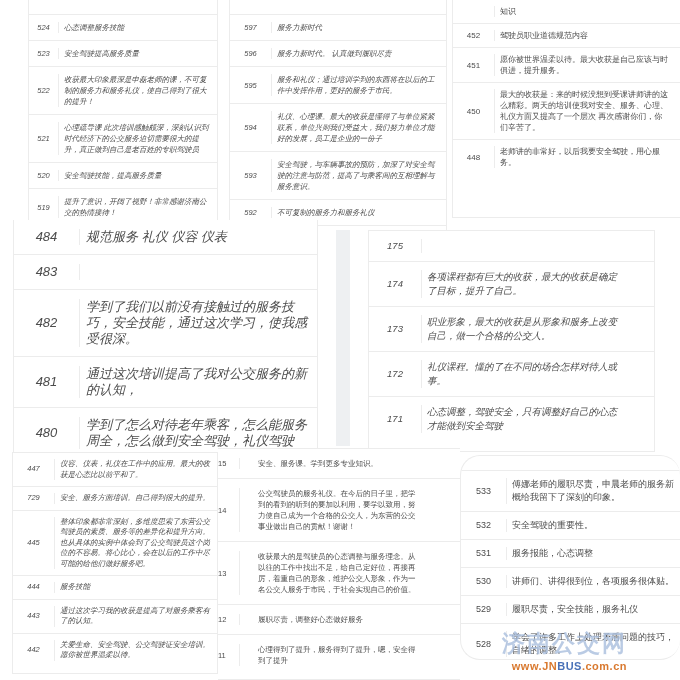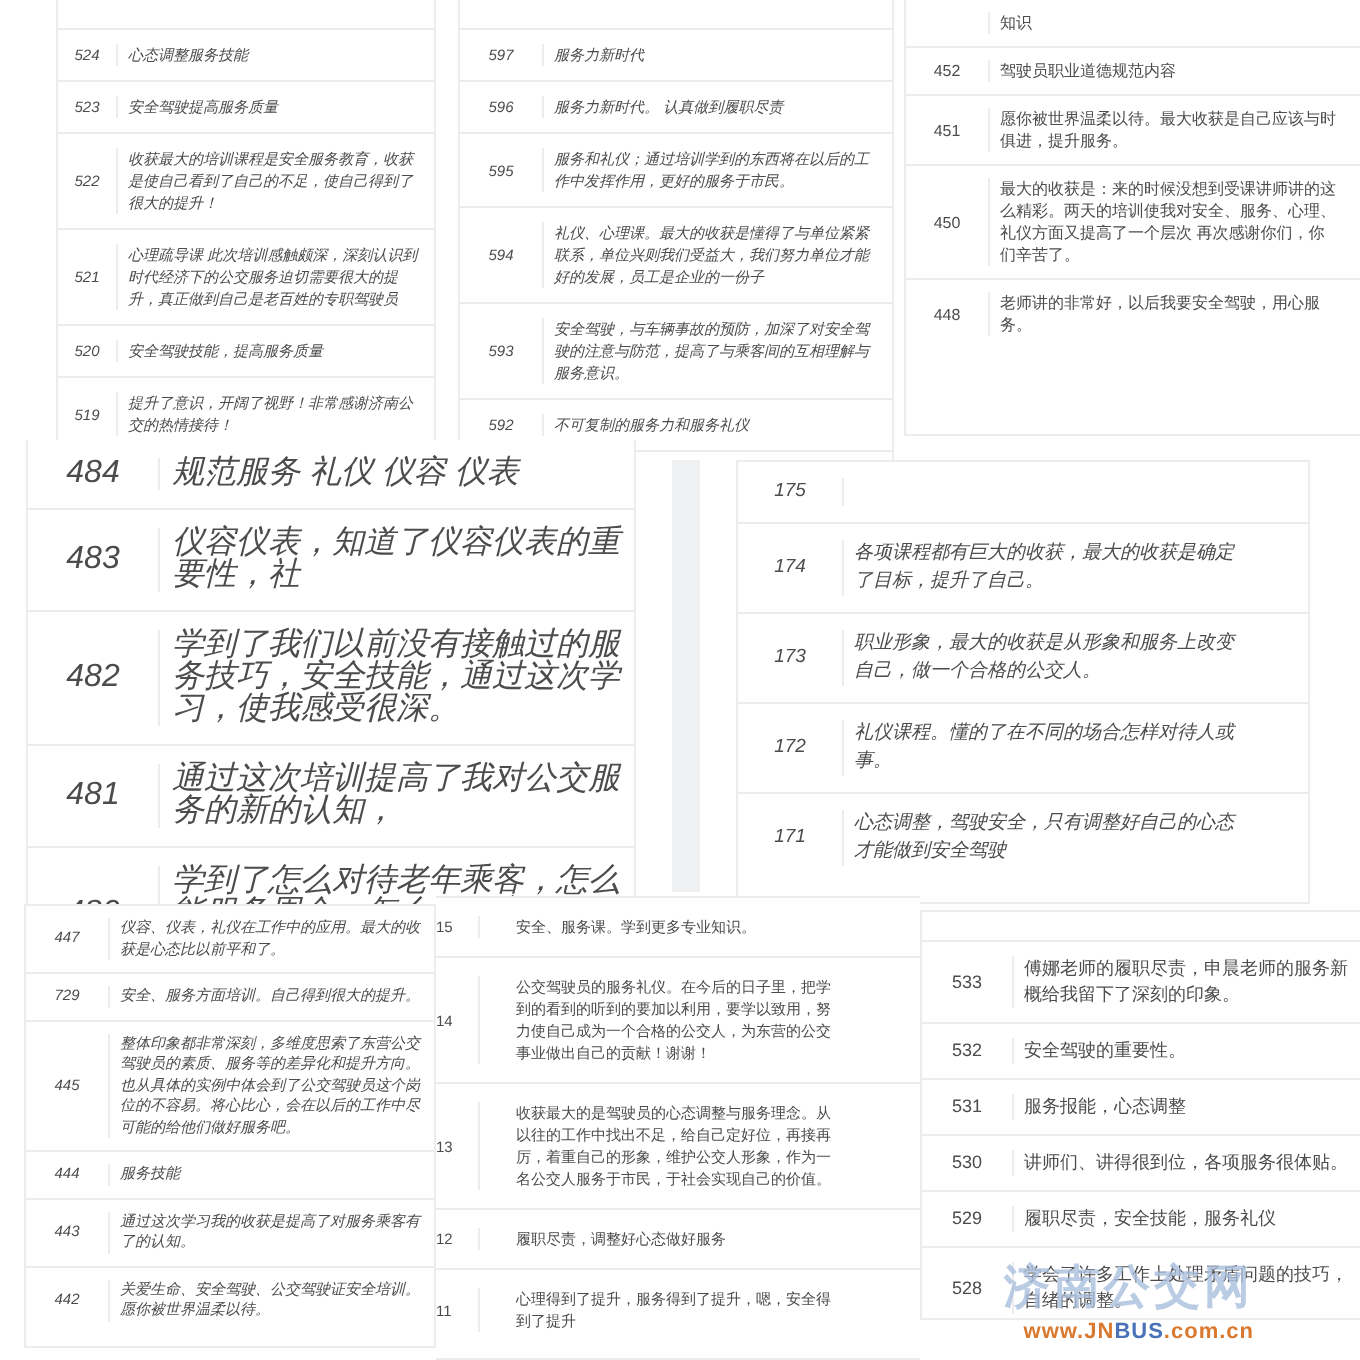--- a/index.html
+++ b/index.html
@@ -23,34 +23,34 @@
   
   .fA{left:28px;top:0;width:190px;height:222px;font-size:7.5px;line-height:11px;}
   .fA .num{flex:0 0 30px;} .fA .row{padding:7px 0;}
   
   .fB{left:229px;top:0;width:218px;height:230px;font-size:7.5px;line-height:11px;}
   .fB .num{flex:0 0 42px;} .fB .row{padding:7px 0;}
   
   .fC{left:452px;top:0;width:228px;height:218px;font-size:8px;line-height:11px;}
   .fC .num{flex:0 0 42px;} .fC .row{padding:6px 0;} .fC .txt{padding-right:10px;}
   
-  .fD{left:13px;top:220px;width:305px;height:236px;font-size:16px;line-height:16px;}
+  .fD{left:13px;top:220px;width:305px;height:236px;font-size:13px;line-height:16px;}
   .fD .num{flex:0 0 66px;} .fD .row{padding:9px 0;} .fD .txt{padding-left:6px;padding-right:6px;}
   
   .fE{left:368px;top:230px;width:287px;height:222px;font-size:9.5px;line-height:14px;}
   .fE .num{flex:0 0 53px;} .fE .row{padding:8px 0;} .fE .txt{padding-right:30px;}
   
   .fF{left:12px;top:452px;width:206px;height:222px;font-size:7.5px;line-height:10.5px;}
   .fF .num{flex:0 0 42px;} .fF .row{padding:6px 0;} .fF .txt{padding-right:4px;}
   
   .fG{left:218px;top:448px;width:242px;height:232px;font-size:7.5px;line-height:11px;}
   .fG .num{flex:0 0 22px;justify-content:flex-start;overflow:hidden;}
   .fG .row{padding:9px 0;} .fG .txt{padding-left:18px;padding-right:40px;}
   
-  .fH{left:460px;top:455px;width:220px;height:205px;font-size:9px;line-height:13px;}
+  .fH{left:460px;top:455px;width:220px;height:205px;font-size:9px;line-height:13px;border-radius:20px;}
   .fH .num{flex:0 0 46px;} .fH .row{padding:7px 0;} .fH .txt{padding-right:2px;}
   .fH .row.spacer{height:12px;}
 
   .strip{position:absolute;left:336px;top:228px;width:14px;height:218px;background:var(--strip,#eef0f2);}
 
   .watermark{position:absolute;left:502px;top:628px;text-align:right;pointer-events:none;}
   .wm-name{font-size:23px;font-weight:bold;letter-spacing:2px;color:var(--wm-name,#aabfde);opacity:.8;
            font-family:"Liberation Sans","DejaVu Sans",sans-serif;}
   .wm-url{font-size:11px;font-weight:bold;letter-spacing:.5px;margin-top:1px;}
   .wm-orange{color:var(--wm-orange,#d9792f);}
@@ -71,21 +71,21 @@
       <div class="row">
         <div class="num">524</div>
         <div class="txt">心态调整服务技能</div>
       </div>
       <div class="row">
         <div class="num">523</div>
         <div class="txt">安全驾驶提高服务质量</div>
       </div>
       <div class="row">
         <div class="num">522</div>
-        <div class="txt">收获最大的培训课程是安全服务教育，收获是使自己看到了自己的不足，使自己得到了很大的提升！</div>
+        <div class="txt">收获最大印象最深是申磊老师的课，不可复制的服务力和服务礼仪，使自己得到了很大的提升！</div>
       </div>
       <div class="row">
         <div class="num">521</div>
         <div class="txt">心理疏导课 此次培训感触颇深，深刻认识到时代经济下的公交服务迫切需要很大的提升，真正做到自己是老百姓的专职驾驶员</div>
       </div>
       <div class="row">
         <div class="num">520</div>
         <div class="txt">安全驾驶技能，提高服务质量</div>
       </div>
       <div class="row">
@@ -149,21 +149,20 @@
       </div>
     </div>
 
   <div class="frag fD bl br bb">
       <div class="row">
         <div class="num">484</div>
         <div class="txt">规范服务 礼仪 仪容 仪表</div>
       </div>
       <div class="row">
         <div class="num">483</div>
-        <div class="txt">仪容仪表，知道了仪容仪表的重要性，社</div>
       </div>
       <div class="row">
         <div class="num">482</div>
         <div class="txt">学到了我们以前没有接触过的服务技巧，安全技能，通过这次学习，使我感受很深。</div>
       </div>
       <div class="row">
         <div class="num">481</div>
         <div class="txt">通过这次培训提高了我对公交服务的新的认知，</div>
       </div>
       <div class="row">

